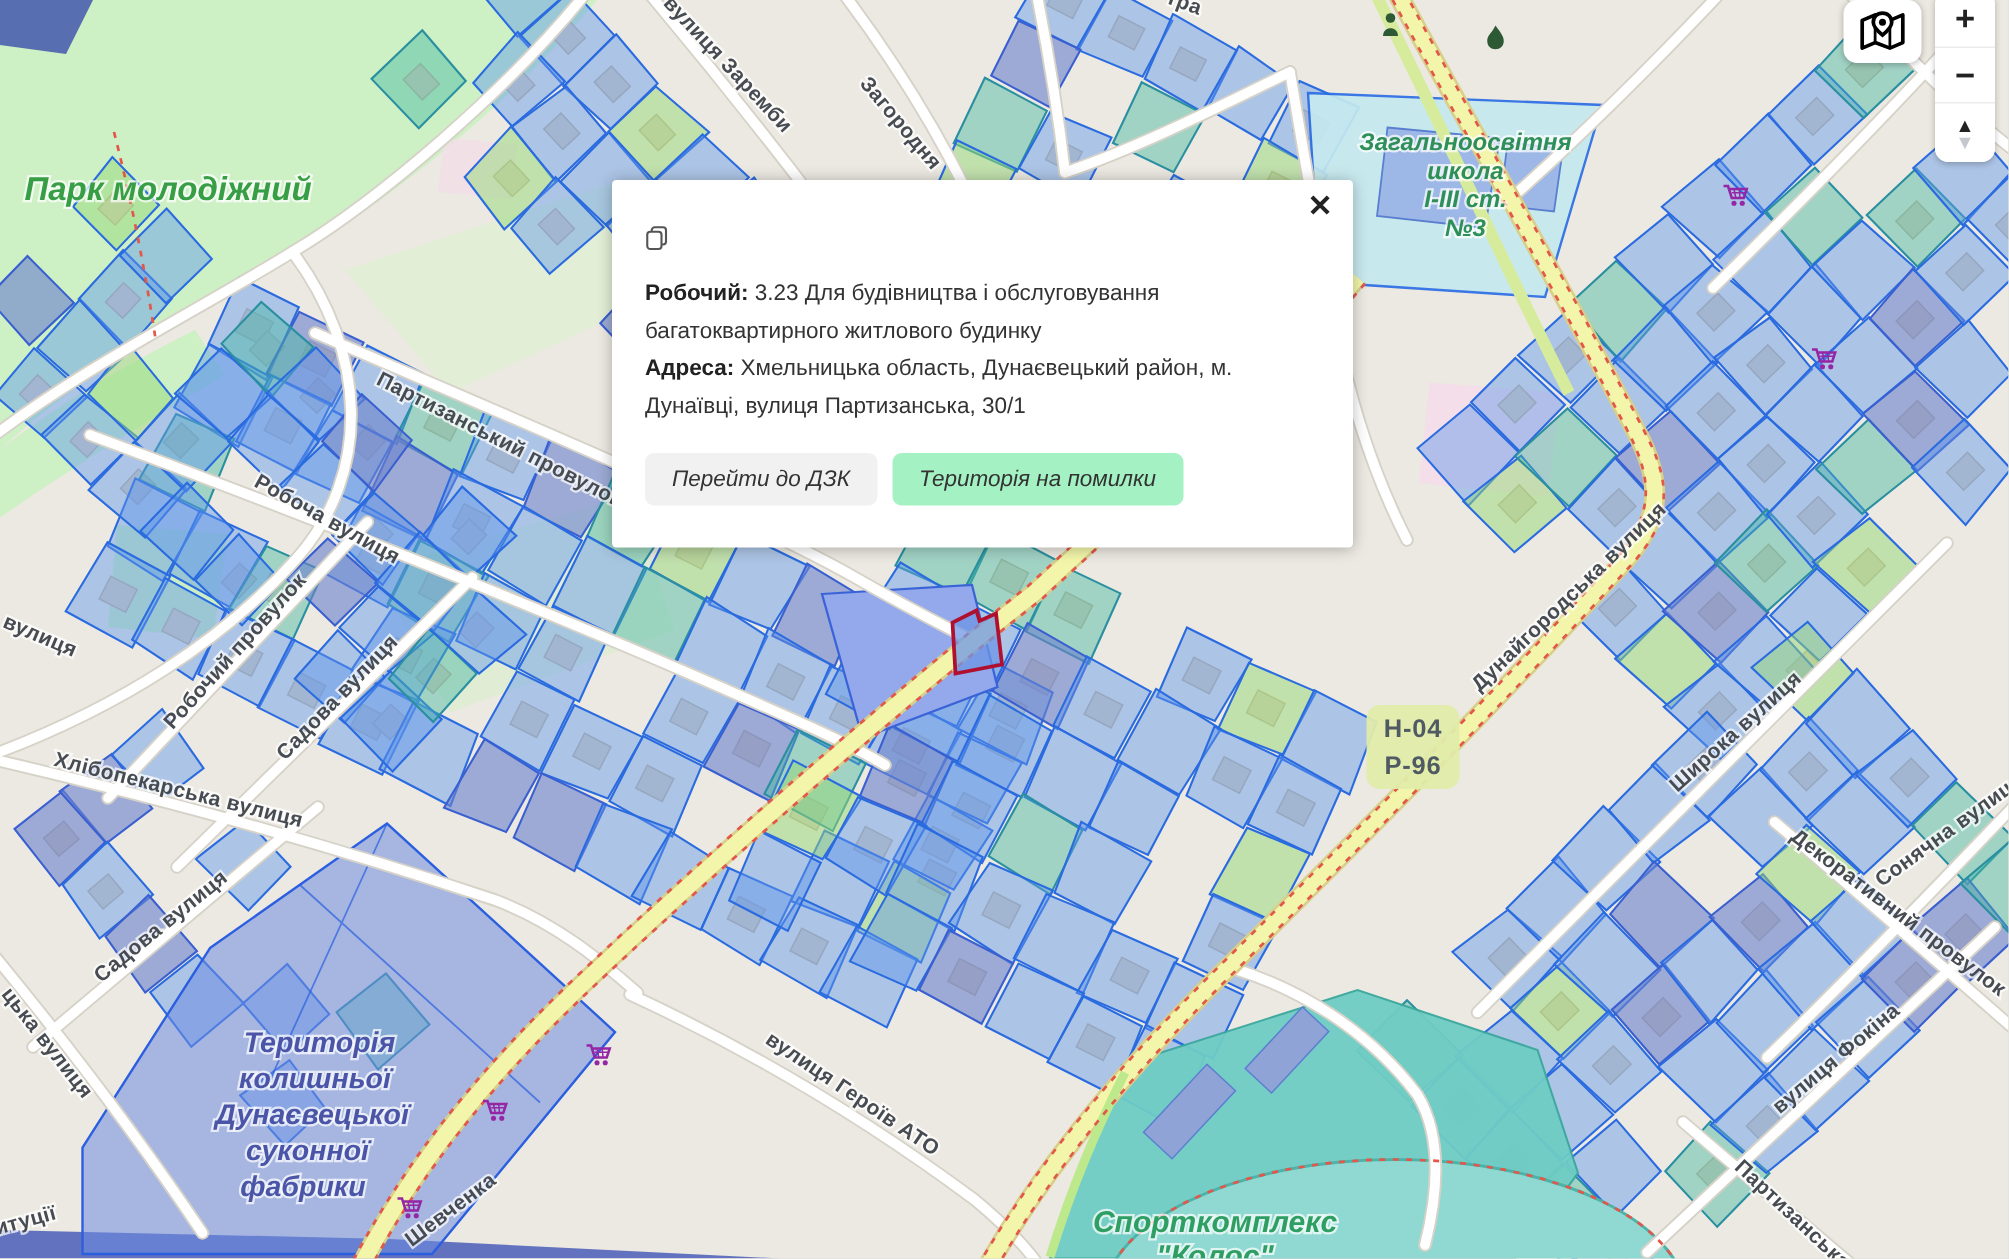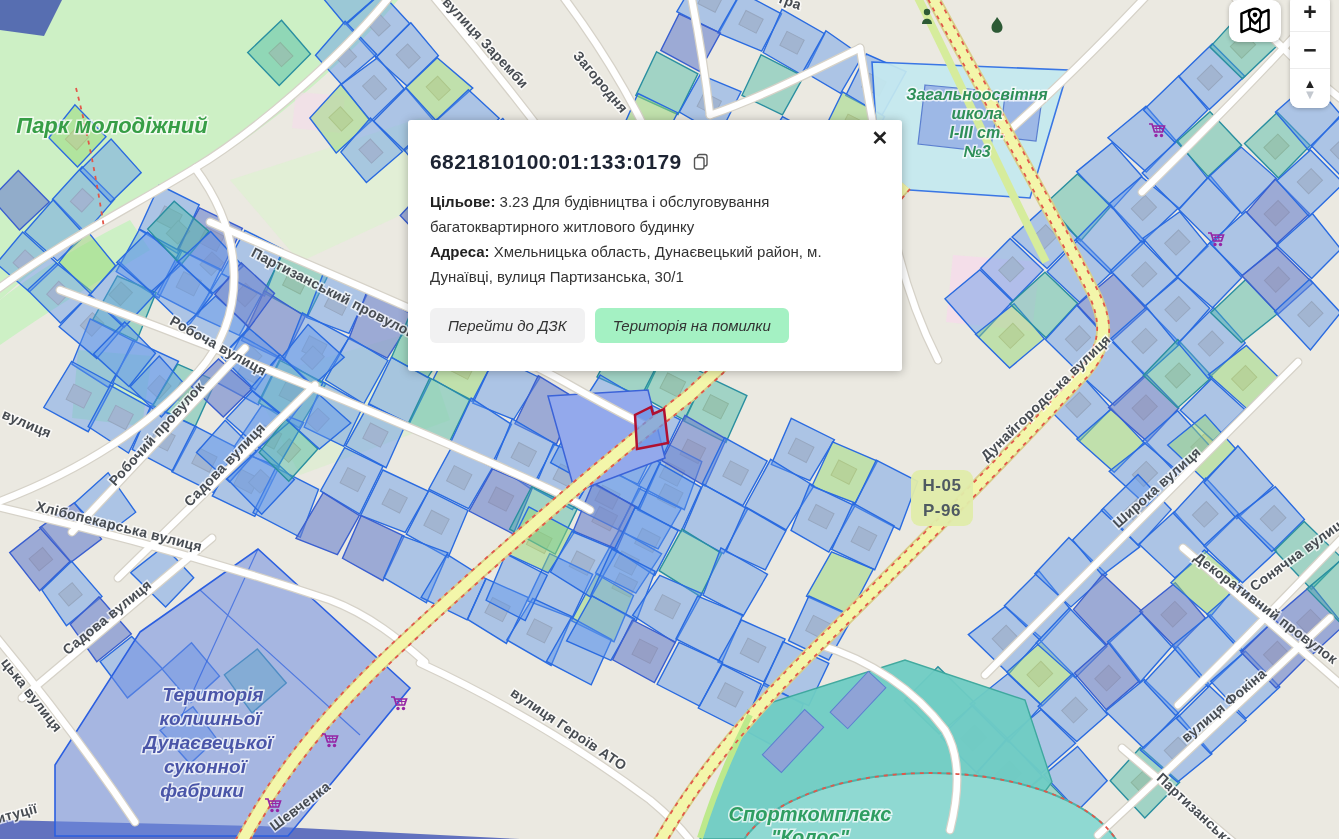--- a/index.html
+++ b/index.html
@@ -594,37 +594,36 @@
         <text transform="translate(1302,557) rotate(-36)" text-anchor="middle" class="street">Сонячна вулиця</text>
         <text transform="translate(1263,612) rotate(37)" text-anchor="middle" class="street">Декоративний провулок</text>
         <text transform="translate(1227,709) rotate(-40)" text-anchor="middle" class="street">вулиця Фокіна</text>
         <text transform="translate(1192,813) rotate(43)" text-anchor="middle" class="street">Партизанська</text>
         <text transform="translate(566,733) rotate(34)" text-anchor="middle" class="street">вулиця Героїв АТО</text>
         <text transform="translate(303,810) rotate(-37)" text-anchor="middle" class="street">Шевченка</text>
       </g>
     </svg>
 
   <div class="shield">
-    <span>Н-05</span>
+    <span>Н-04</span>
     <span>Р-96</span>
   </div>
 
   <div class="popup">
     <button class="popup-close">✕</button>
     <div class="popup-title-row">
-      <span class="popup-title">6821810100:01:133:0179</span>
       <button class="copy-btn">
         <svg width="16" height="18" viewBox="0 0 16 18">
           <rect x="4.5" y="1.5" width="9.5" height="11.5" rx="2" fill="#fff" stroke="#555" stroke-width="1.4"></rect>
           <rect x="1.5" y="4.5" width="9.5" height="11.5" rx="2" fill="#fff" stroke="#555" stroke-width="1.4"></rect>
         </svg>
       </button>
     </div>
     <div class="popup-fields">
-      <p><b>Цільове:</b><span> 3.23 Для будівництва і обслуговування багатоквартирного житлового будинку</span></p>
+      <p><b>Робочий:</b><span> 3.23 Для будівництва і обслуговування багатоквартирного житлового будинку</span></p>
       <p><b>Адреса:</b><span> Хмельницька область, Дунаєвецький район, м. Дунаївці, вулиця Партизанська, 30/1</span></p>
     </div>
     <div class="popup-actions">
       <button class="btn btn-secondary">Перейти до ДЗК</button>
       <button class="btn btn-primary">Територія на помилки</button>
     </div>
   </div>
 
   <button class="map-btn">
     <span style="display:flex;">

